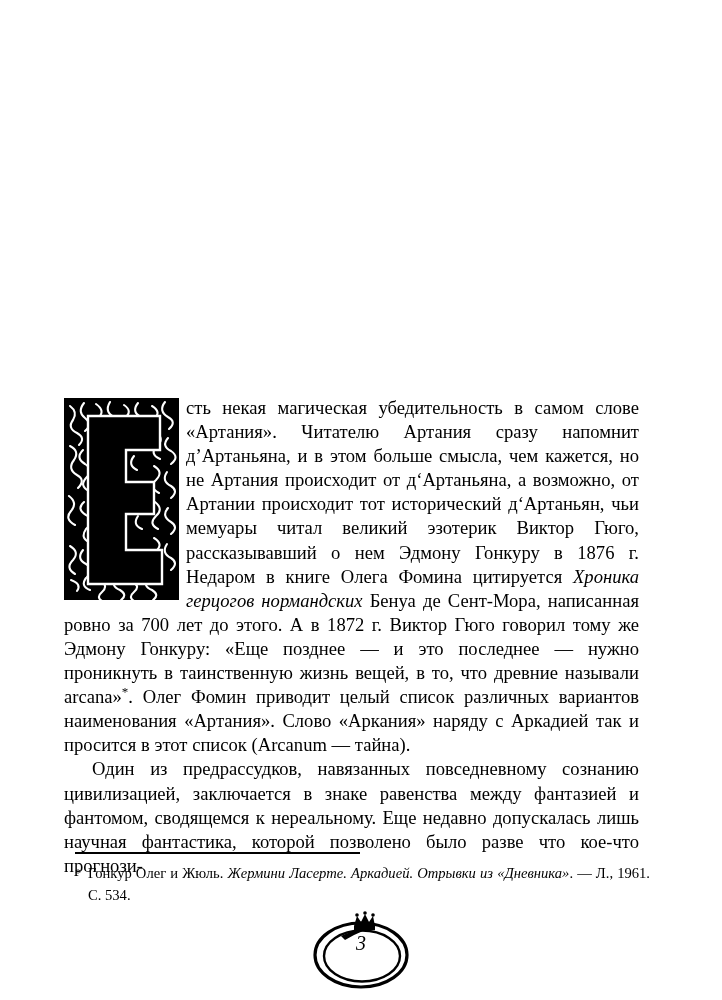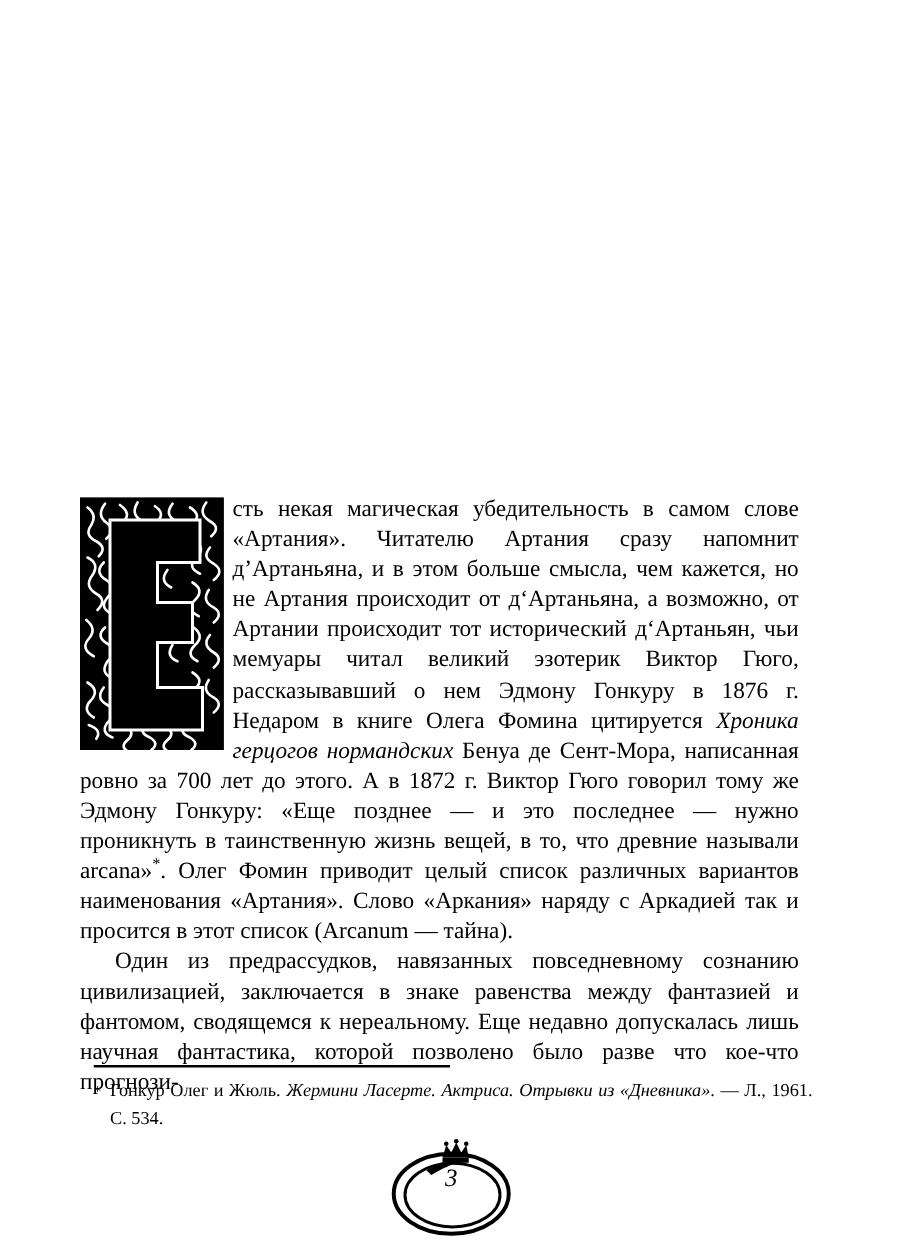--- a/index.html
+++ b/index.html
@@ -187,21 +187,21 @@
     <p class="body"><span>сть некая магическая убедительность в самом слове «Артания». Читателю Артания сразу напомнит д’Артаньяна, и в этом больше смысла, чем кажется, но не Артания происходит от д‘Артаньяна, а возможно, от Артании происходит тот исторический д‘Артаньян, чьи мемуары читал великий эзотерик Виктор Гюго, рассказывавший о нем Эдмону Гонкуру в 1876 г. Недаром в книге Олега Фомина цитируется </span><i>Хроника герцогов нормандских</i><span> Бенуа де Сент-Мора, написанная ровно за 700 лет до этого. А в 1872 г. Виктор Гюго говорил тому же Эдмону Гонкуру: «Еще позднее — и это последнее — нужно проникнуть в таинственную жизнь вещей, в то, что древние называли arcana»</span><span class="fn-ref">*</span><span>. Олег Фомин приводит целый список различных вариантов наименования «Артания». Слово «Аркания» наряду с Аркадией так и просится в этот список (Arcanum — тайна).</span></p>
 
     <p class="body indent">Один из предрассудков, навязанных повседневному сознанию цивилизацией, заключается в знаке равенства между фантазией и фантомом, сводящемся к нереальному. Еще недавно допускалась лишь научная фантастика, которой позволено было разве что кое-что прогнози-</p>
 
   </div>
 
   <div class="footnote-rule"></div>
 
   <div class="footnote">
     <span class="fn-mark">*</span>
-    <span class="fn-body"><span>Гонкур Олег и Жюль. </span><i>Жермини Ласерте. Актриса. Отрывки из «Дневника»</i><span>. — Л., 1961. С. 534.</span></span>
+    <span class="fn-body"><span>Гонкур Олег и Жюль. </span><i>Жермини Ласерте. Аркадией. Отрывки из «Дневника»</i><span>. — Л., 1961. С. 534.</span></span>
   </div>
 
   <div class="folio">
     <svg width="140" height="92" viewBox="0 0 140 92" xmlns="http://www.w3.org/2000/svg" aria-hidden="true">
 
       <ellipse cx="70" cy="53" rx="46" ry="32" fill="none" stroke="#000000" stroke-width="3.2"></ellipse>
 
       <ellipse cx="71" cy="54" rx="38" ry="25.5" fill="none" stroke="#000000" stroke-width="2.4"></ellipse>
 
       <g fill="#000000">

